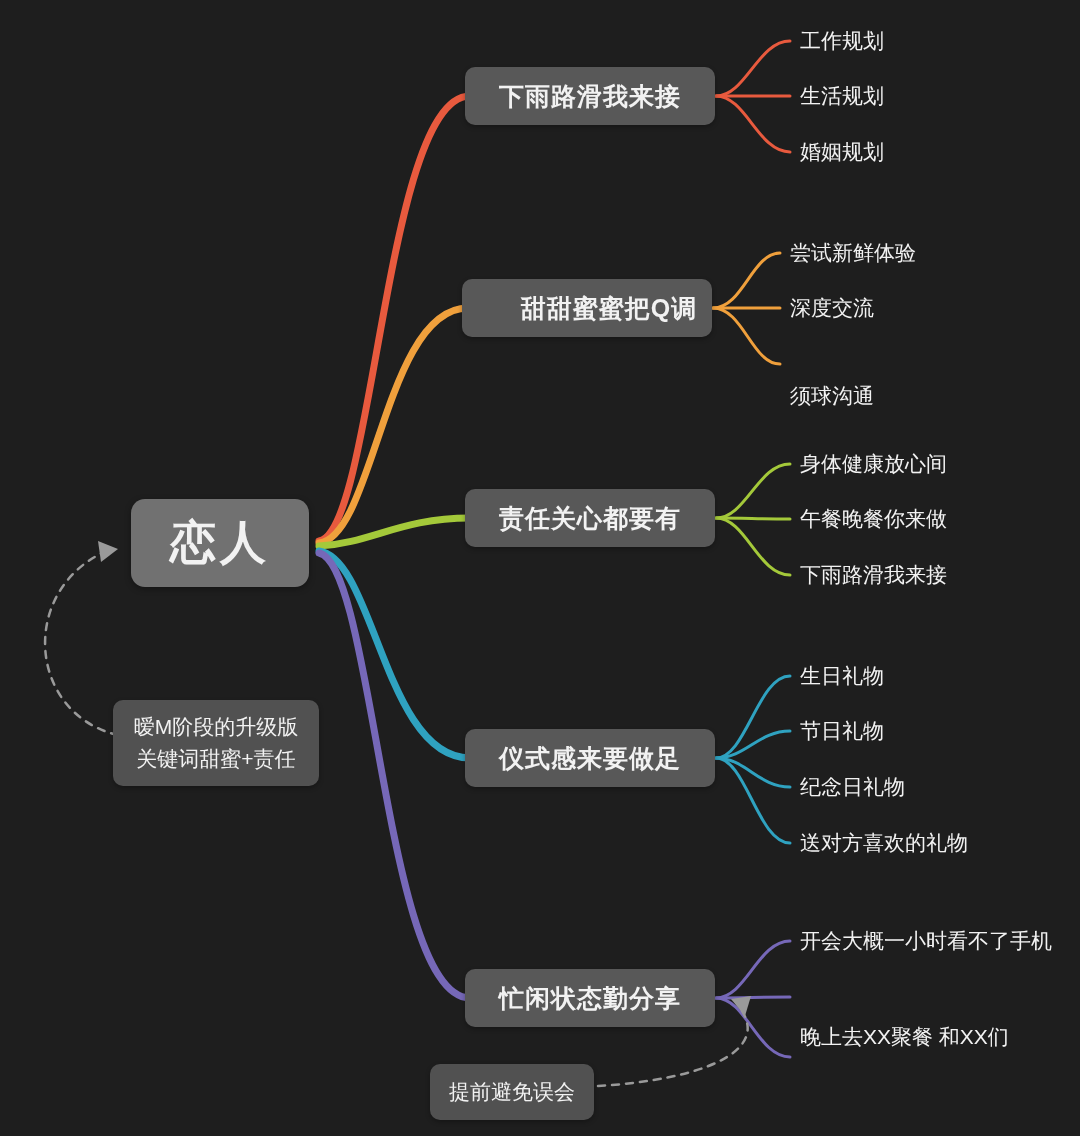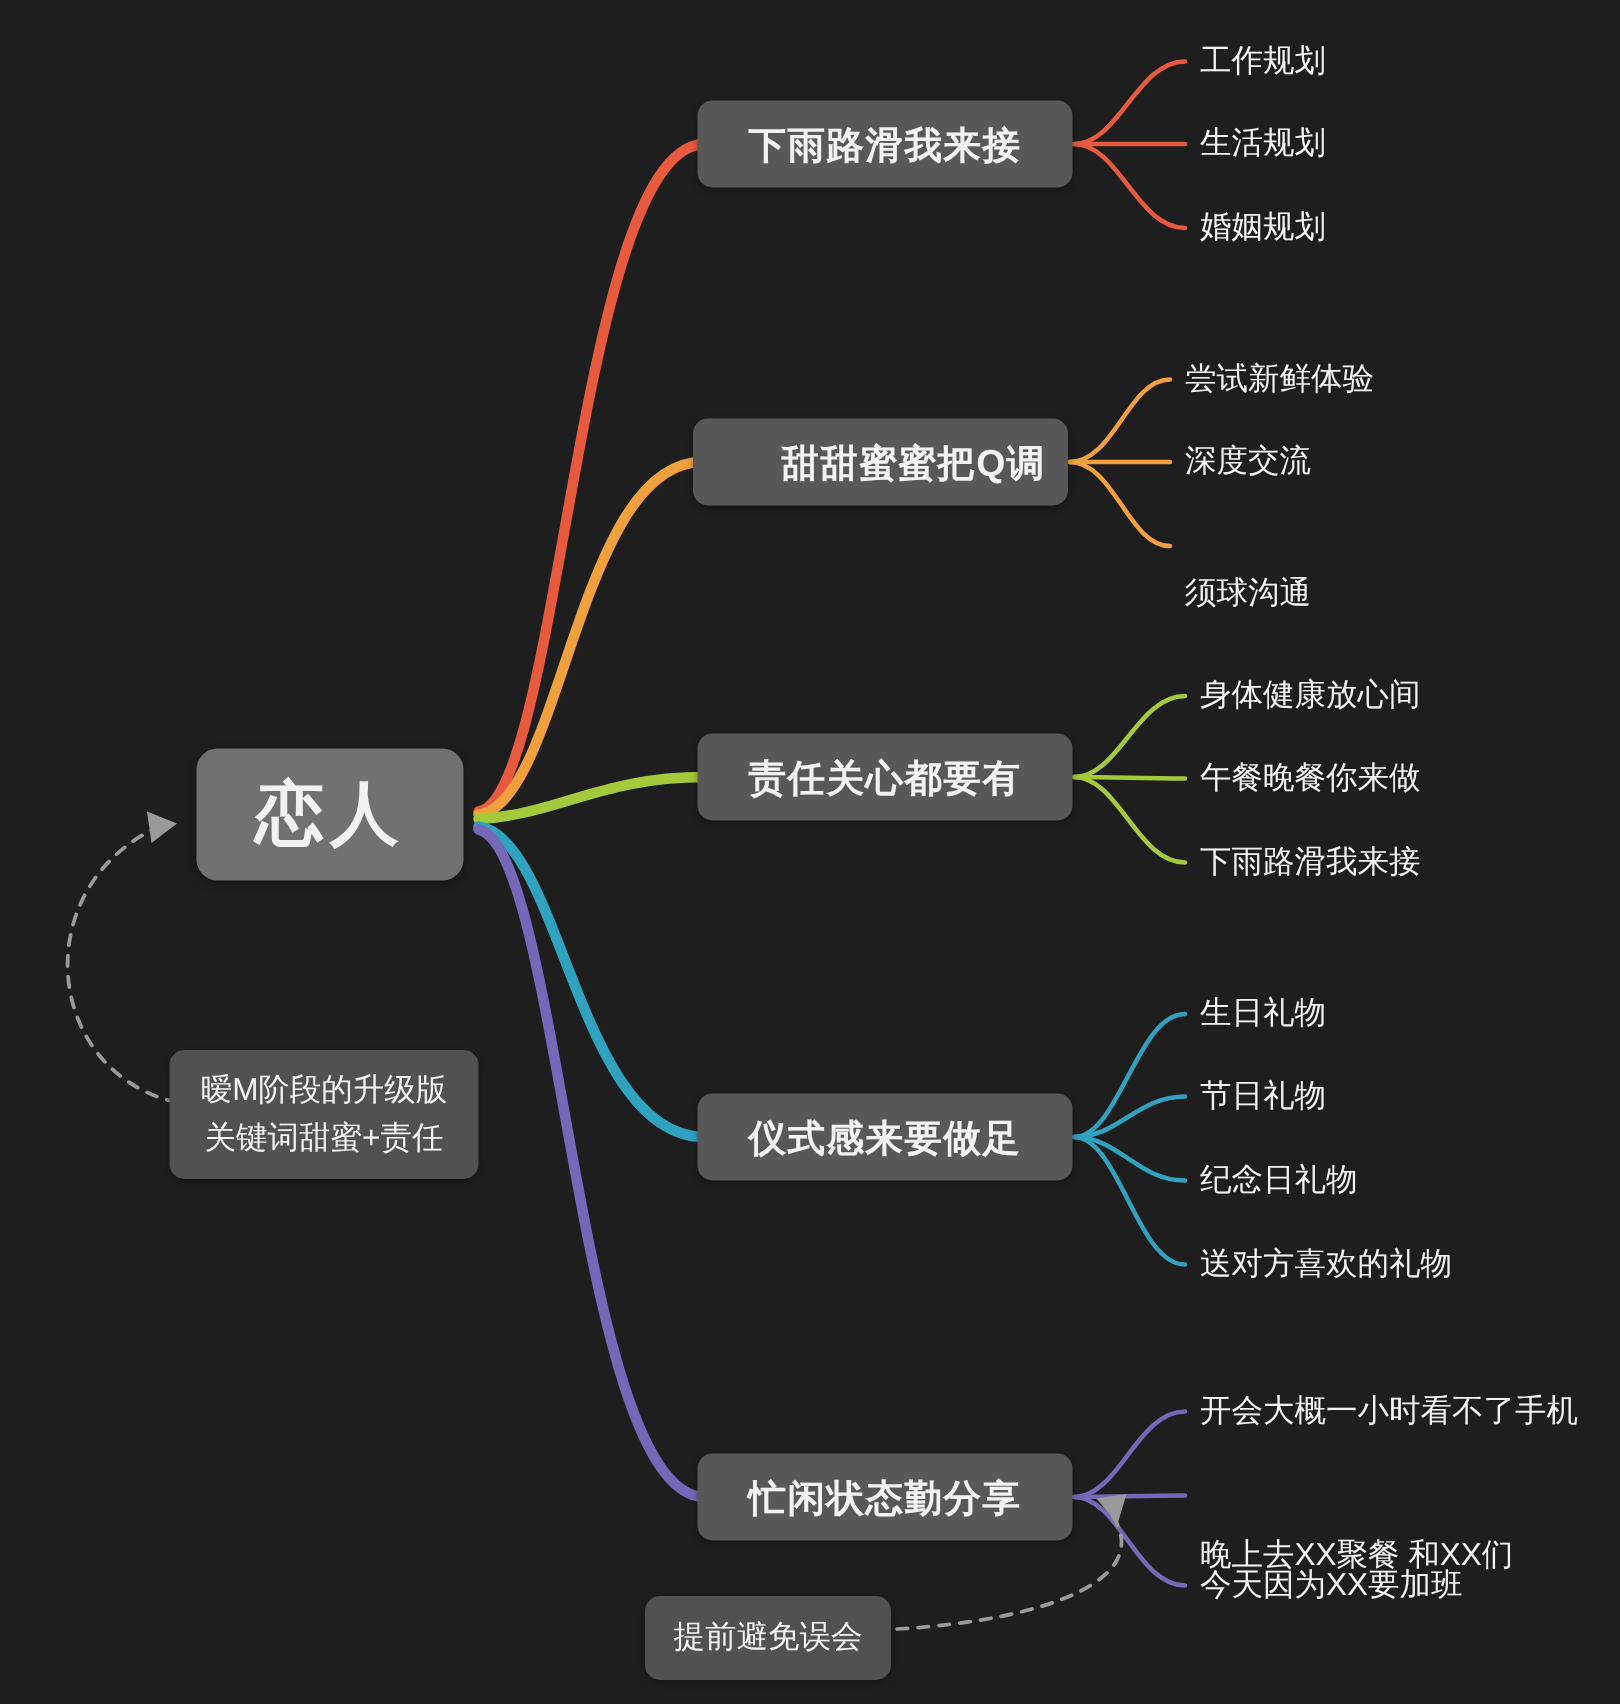--- a/index.html
+++ b/index.html
@@ -94,21 +94,20 @@
   <div class="leaf" style="left:800px;top:504px;">午餐晚餐你来做</div>
   <div class="leaf" style="left:800px;top:560px;">下雨路滑我来接</div>
 
   <div class="leaf" style="left:800px;top:661px;">生日礼物</div>
   <div class="leaf" style="left:800px;top:716px;">节日礼物</div>
   <div class="leaf" style="left:800px;top:772px;">纪念日礼物</div>
   <div class="leaf" style="left:800px;top:828px;">送对方喜欢的礼物</div>
 
   <div class="leaf" style="left:800px;top:926px;">开会大概一小时看不了手机</div>
   <div class="leaf" style="left:800px;top:1022px;">晚上去XX聚餐 和XX们</div>
-  <div class="leaf" style="left:800px;top:1042px;">今天因为XX要加班</div>
 
   <div class="node note-node" style="left:113px;top:700px;width:206px;height:86px;">
     <div>暧M阶段的升级版</div>
     <div>关键词甜蜜+责任</div>
   </div>
   <div class="node note-node" style="left:430px;top:1064px;width:164px;height:56px;">提前避免误会</div>
 
 </div>
 
 </body></html>

